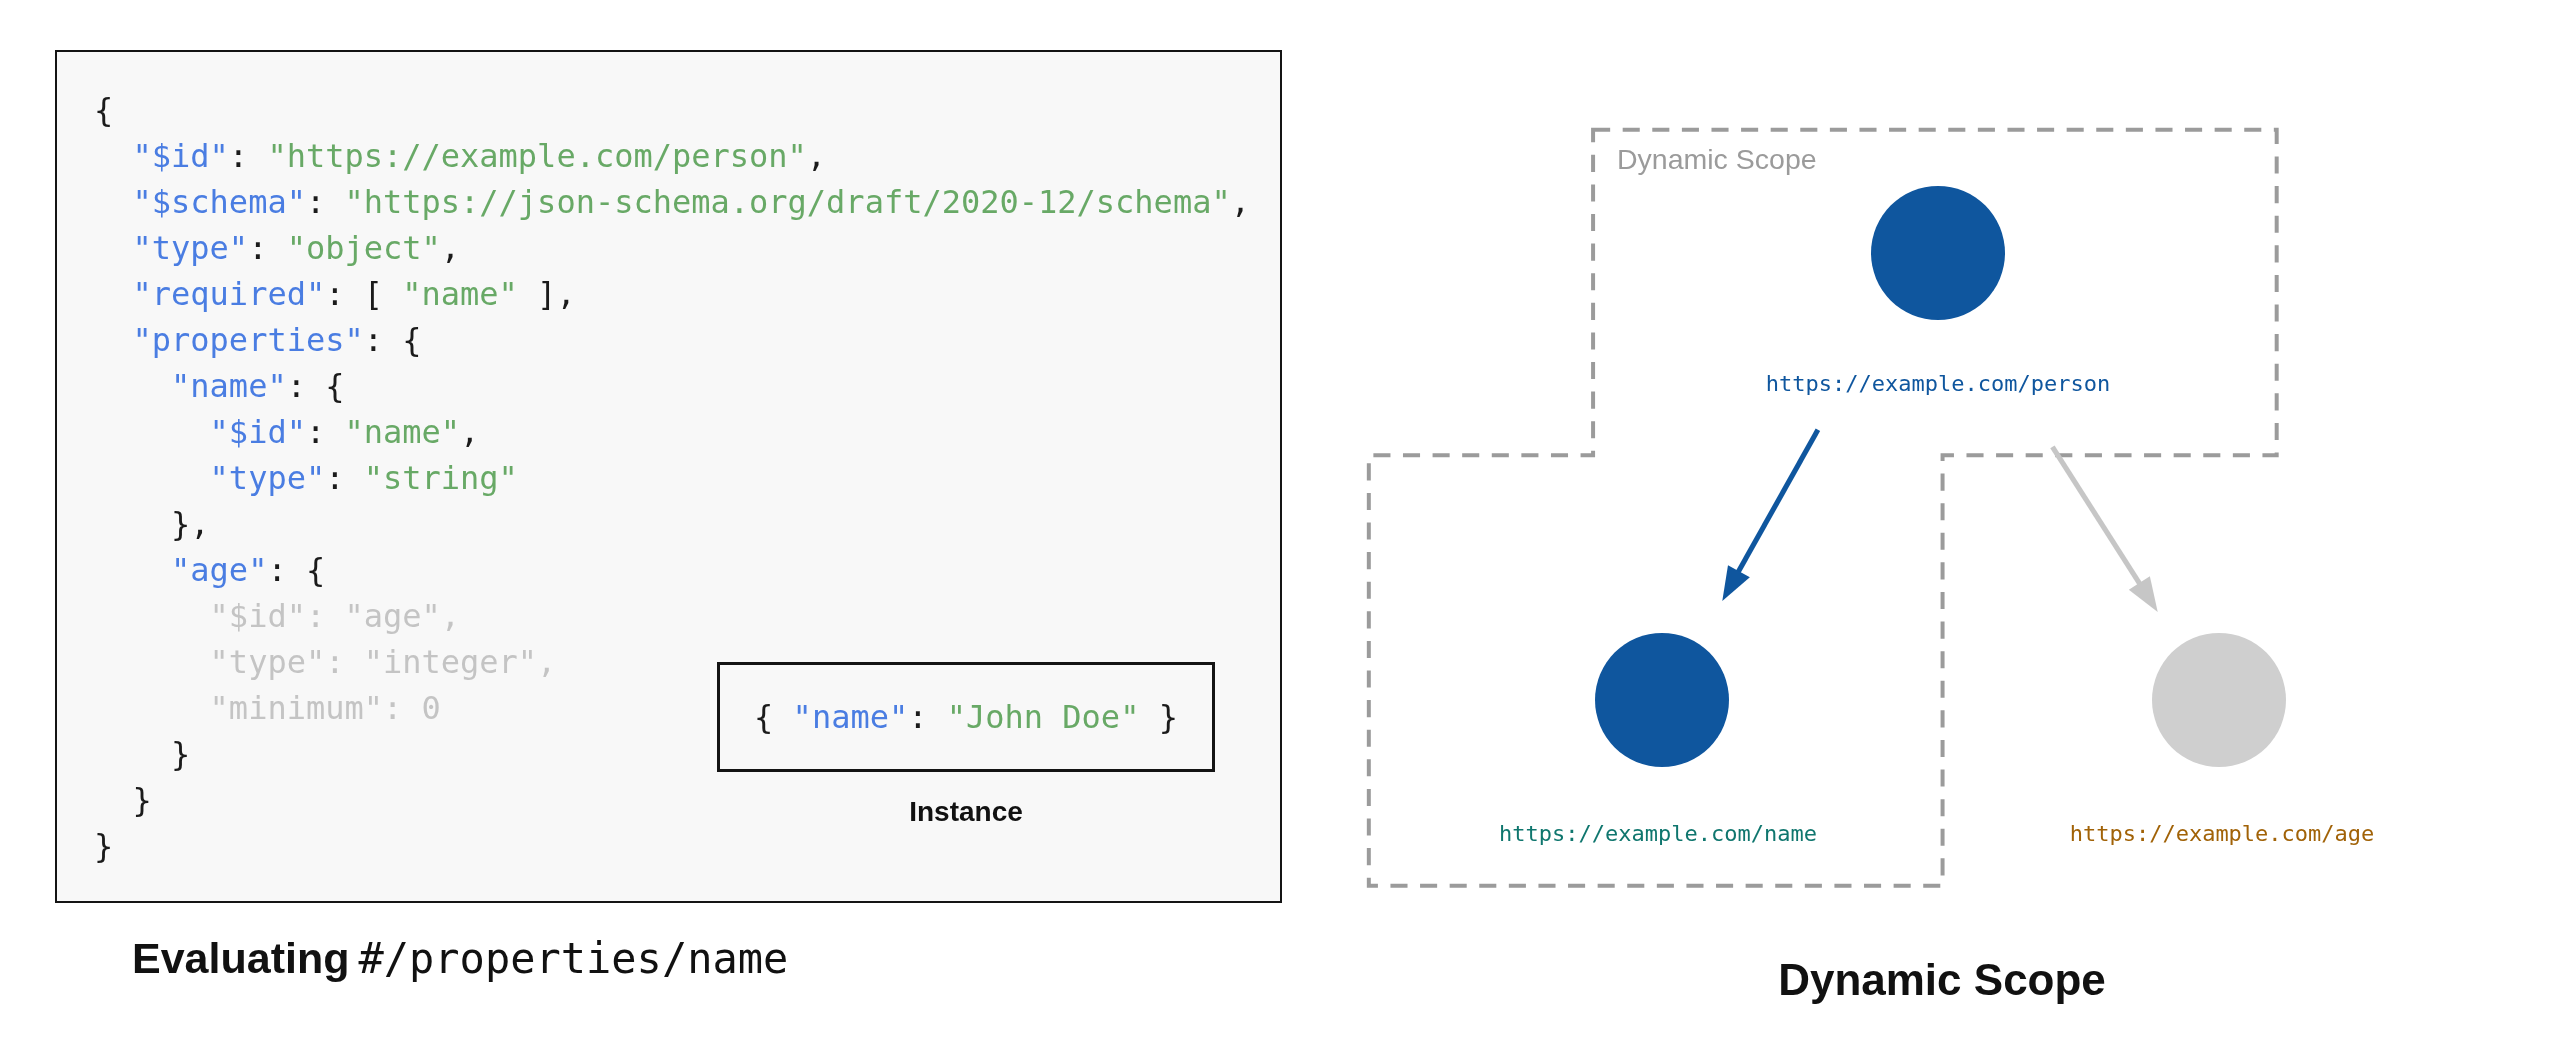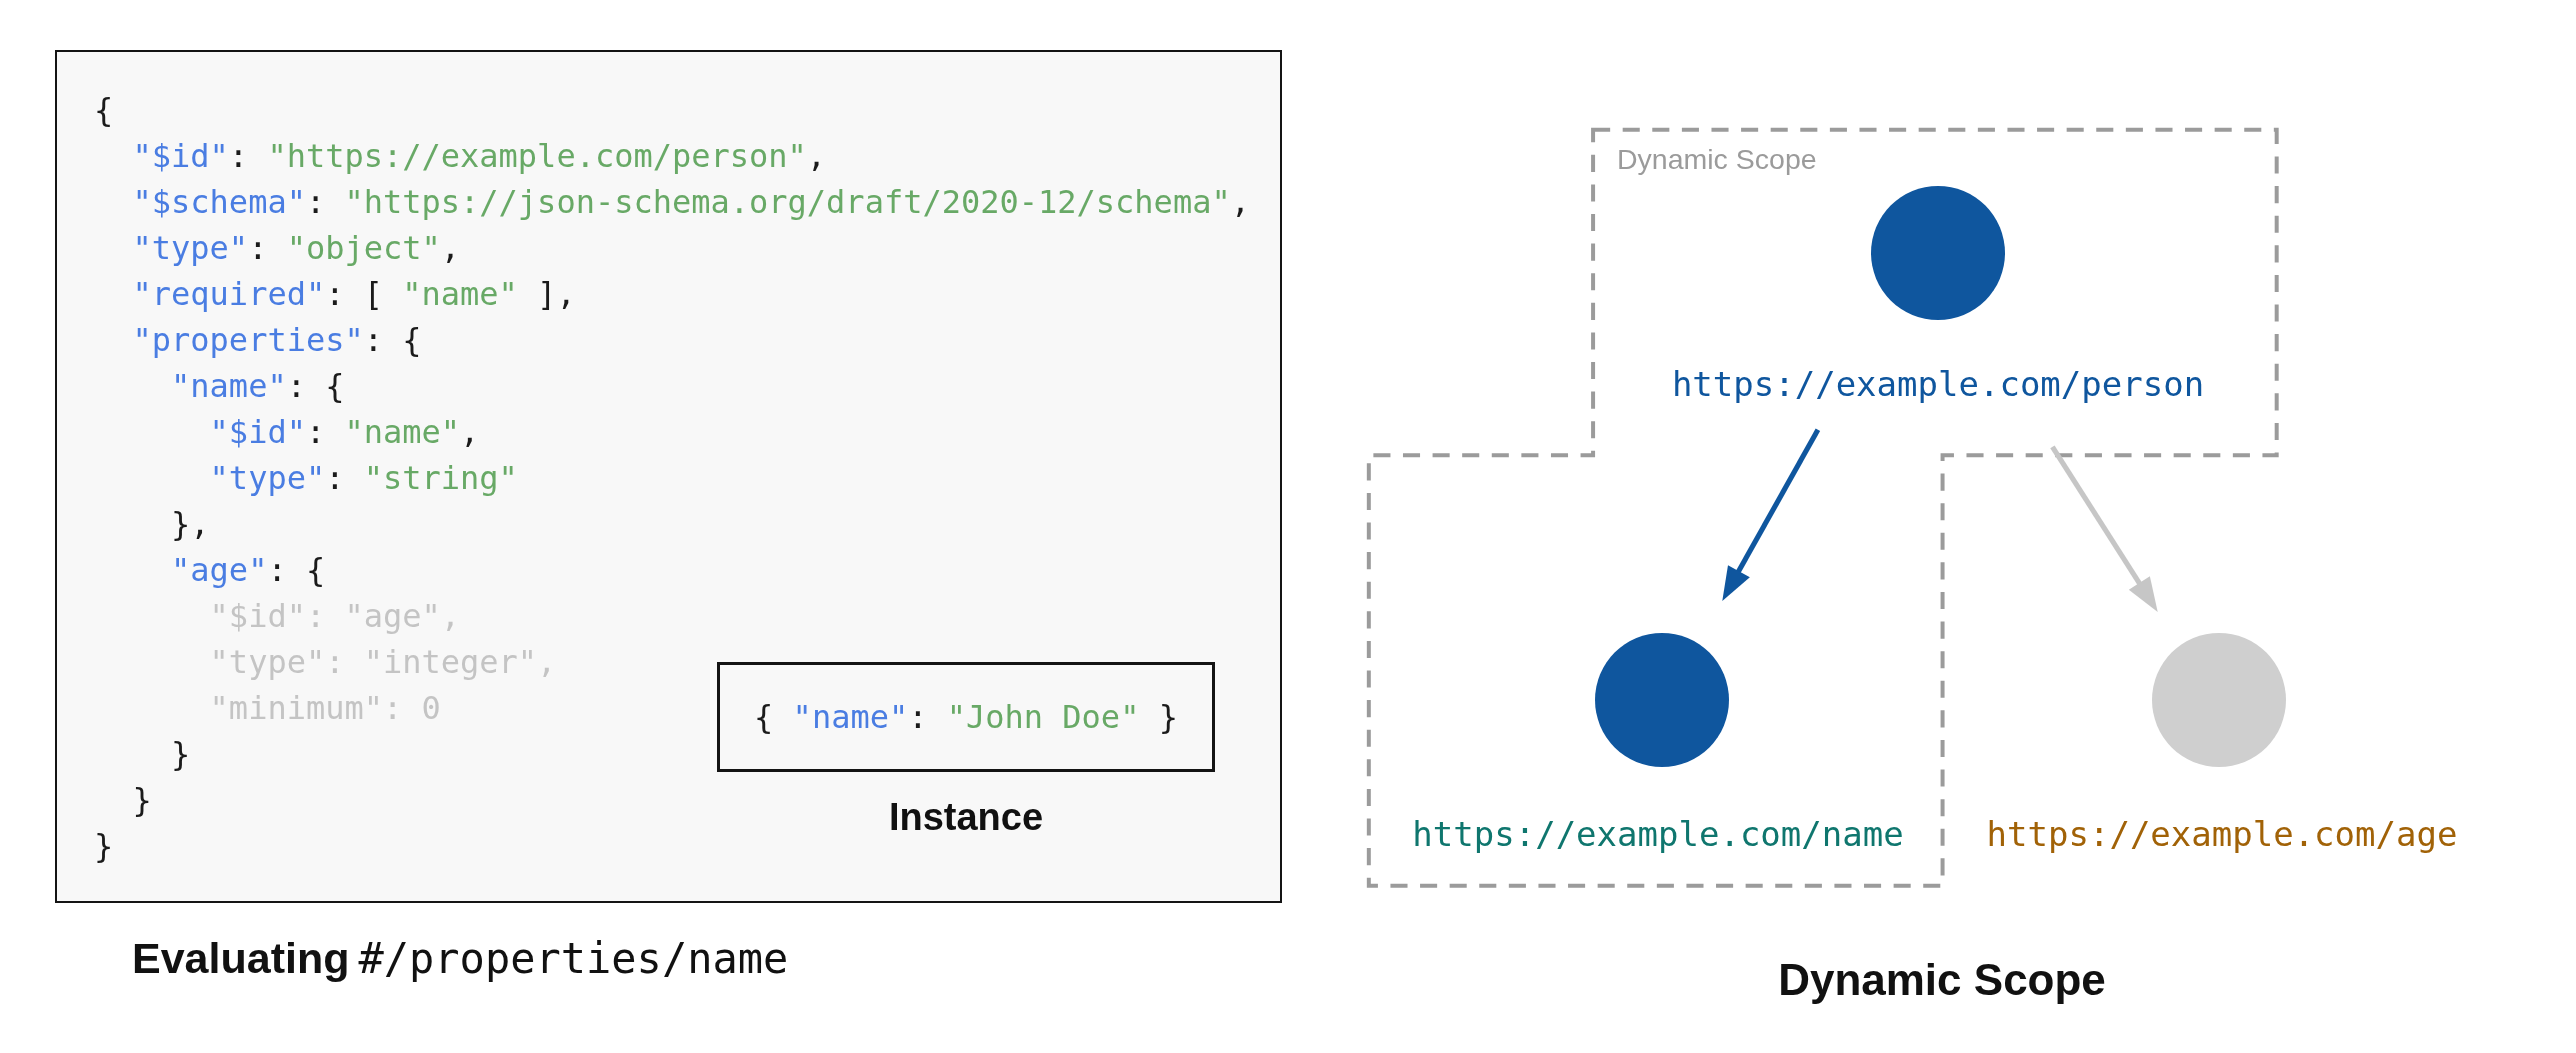--- a/index.html
+++ b/index.html
@@ -16,40 +16,40 @@
   .tok-p{color:#1B1B1B;}
   .tok-k{color:#4A7DE2;}
   .tok-s{color:#68A966;}
   .tok-m{color:#C4C4C4;}
 
   .instance-box{position:absolute;left:717px;top:662px;width:498px;height:110px;
                 border:3.4px solid #141414;box-sizing:border-box;
                 display:flex;align-items:center;justify-content:center;
                 font-size:32px;white-space:pre;}
   .instance-label{position:absolute;left:966px;top:796px;transform:translateX(-50%);
-                  font-size:38px;font-weight:bold;color:#111111;}
+                  font-size:28px;font-weight:bold;color:#111111;}
 
   .caption-left{position:absolute;left:122px;top:924px;white-space:pre;color:#111111;}
   .caption-left .cap-bold{font-size:43px;font-weight:bold;}
   .caption-left .cap-mono{font-size:42px;margin-left:9px;}
 
   
   .scope-svg{position:absolute;left:0;top:0;width:2576px;height:1053px;}
   .scope-path{fill:none;stroke:#9B9B9B;stroke-width:7;stroke-dasharray:30 22;}
   .arrow-blue{stroke:#0F569E;stroke-width:9;}
   .arrow-blue-head{fill:#0F569E;}
   .arrow-gray{stroke:#C6C6C6;stroke-width:9;}
   .arrow-gray-head{fill:#C6C6C6;}
 
   .scope-label{position:absolute;left:1617px;top:143px;font-size:28.5px;color:#9B9B9B;}
   .node{position:absolute;width:134px;height:134px;border-radius:50%;}
   .node-person{left:1871px;top:186px;background:#0F569E;}
   .node-name{left:1595px;top:633px;background:#0F569E;}
   .node-age{left:2152px;top:633px;background:#CFCFCF;}
-  .node-url{position:absolute;transform:translateX(-50%);font-size:34px;line-height:42px;white-space:nowrap;}
+  .node-url{position:absolute;transform:translateX(-50%);font-size:22px;line-height:42px;white-space:nowrap;}
   .url-person{left:1938px;top:363px;color:#0F569E;}
   .url-name{left:1658px;top:813px;color:#0f766e;}
   .url-age{left:2222px;top:813px;color:#a16207;}
 
   .caption-right{position:absolute;left:1942px;top:955px;transform:translateX(-50%);
                  font-size:44px;font-weight:bold;color:#111111;white-space:nowrap;}
 </style>
 </head>
 <body>
 

